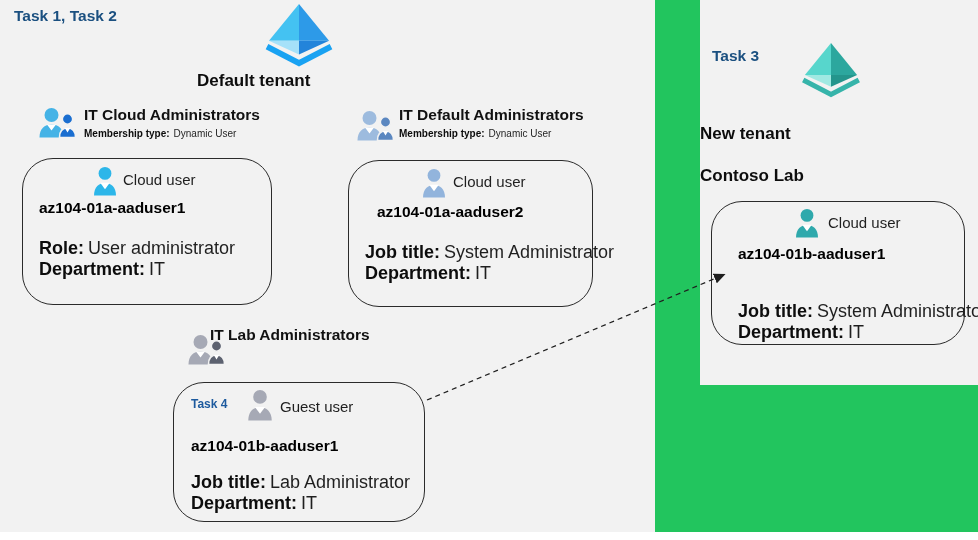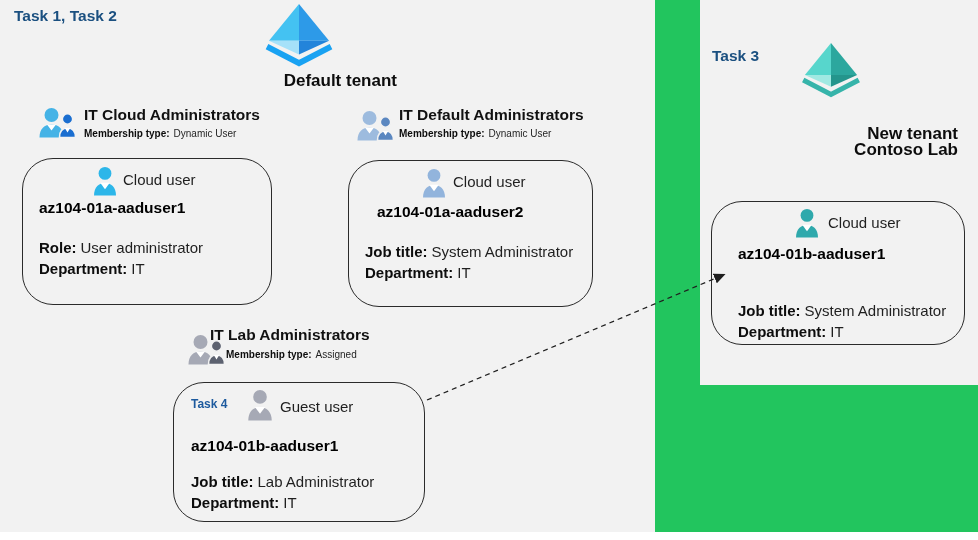--- a/index.html
+++ b/index.html
@@ -7,33 +7,33 @@
     position:relative;width:978px;height:532px;overflow:hidden;
     font-family:"Liberation Sans","DejaVu Sans",sans-serif;
     color:#1a1a1a;background:#22c55e;
   }
   .panel{position:absolute;background:#f2f2f2;}
   .panel-left{left:0;top:0;width:655px;height:540px;}
   .panel-right{left:700px;top:0;width:278px;height:385px;}
 
   .abs{position:absolute;}
   .task-label{font-size:15.5px;font-weight:bold;color:#1b5080;white-space:nowrap;}
-  .tenant-title{font-size:17px;font-weight:bold;color:#0d0d0d;text-align:right;white-space:nowrap;}
+  .tenant-title{font-size:17px;font-weight:bold;color:#0d0d0d;text-align:left;white-space:nowrap;}
 
   .group-title{font-size:15.5px;font-weight:bold;color:#111;white-space:nowrap;}
   .membership{font-size:10px;white-space:nowrap;color:#1f1f1f;}
   .membership b{color:#0d0d0d;margin-right:4px;}
 
   .card{
     position:absolute;border:1.4px solid #2b2b2b;border-radius:31px;
     background:transparent;box-sizing:border-box;text-decoration:underline;
   }
   .card .user-type{position:absolute;font-size:15px;color:#1f1f1f;white-space:nowrap;}
   .card .user-name{position:absolute;font-size:15.5px;font-weight:bold;color:#000;white-space:nowrap;}
-  .card .fields{position:absolute;font-size:15px;line-height:20.5px;color:#1f1f1f;}
+  .card .fields{position:absolute;font-size:18px;line-height:20.5px;color:#1f1f1f;}
   .card .field{white-space:nowrap;}
   .card .field b{color:#0d0d0d;margin-right:4px;}
   .card .task-tag{position:absolute;font-size:12px;font-weight:bold;color:#1d5a9e;white-space:nowrap;}
 
   .icon{display:block;}
   svg{display:block;}
   .arrow-overlay{position:absolute;left:0;top:0;pointer-events:none;}
 </style>
 </head>
 <body>
@@ -110,23 +110,20 @@
 
     <svg class="abs icon" style="left:187px;top:334px;" width="38" height="31" viewBox="0 0 38 31">
       <circle cx="13.5" cy="8" r="7" fill="#a6a9b5"></circle>
       <path d="M1.5,30.5 C1.5,21.5 6.5,17.5 13.5,17.5 C20.5,17.5 25.5,21.5 25.5,30.5 Z" fill="#a6a9b5"></path>
       <path d="M9,17.5 L13.5,23.5 L18,17.5 Z" fill="#ffffff"></path>
       <circle cx="29.5" cy="12" r="5.2" fill="#5d6270" stroke="#f2f2f2" stroke-width="1.6"></circle>
       <path d="M21.5,30.5 C21.5,24 25,21 29.5,21 C34,21 37.5,24 37.5,30.5 Z" fill="#5d6270" stroke="#f2f2f2" stroke-width="1.6"></path>
       <path d="M26.8,21 L29.5,25.5 L32.2,21 Z" fill="#ffffff"></path>
     </svg>
     <div class="abs group-title" style="left:210px;top:326px;">IT Lab Administrators</div>
-    <div class="abs membership" style="left:226px;top:349px;">
-      <b>Membership type:</b><span>Assigned</span>
-    </div>
 
     <div class="card" style="left:173px;top:382px;width:252px;height:140px;">
       <div class="task-tag" style="left:17px;top:14px;">Task 4</div>
       <svg class="abs icon" style="left:72px;top:6px;" width="28" height="32" viewBox="0 0 26 30">
         <circle cx="13" cy="7.4" r="6.4" fill="#a6a9b5"></circle>
         <path d="M2,29.5 C2,21 7,17 13,17 C19,17 24,21 24,29.5 Z" fill="#a6a9b5"></path>
         <path d="M8.2,16.8 L13,23.2 L17.8,16.8 Z" fill="#ffffff"></path>
       </svg>
       <div class="user-type" style="left:106px;top:15px;">Guest user</div>
       <div class="user-name" style="left:17px;top:54px;">az104-01b-aaduser1</div>
@@ -144,21 +141,21 @@
 
     <svg class="abs icon" style="left:99px;top:39px;" width="64" height="62" viewBox="0 0 76 66">
       <polygon points="38,1 7,39 38,39" fill="#57d6cc"></polygon>
       <polygon points="38,1 69,39 38,39" fill="#2ca79e"></polygon>
       <polygon points="7,39 38,53 38,39" fill="#a0e9e2"></polygon>
       <polygon points="69,39 38,53 38,39" fill="#24958c"></polygon>
       <polyline points="5,45 38,62 71,45" fill="none" stroke="#36b4aa" stroke-width="6"></polyline>
     </svg>
 
     <div class="abs tenant-title" style="left:0px;top:124px;width:258px;">New tenant</div>
-    <div class="abs tenant-title" style="left:0px;top:140px;width:258px;">Contoso Lab</div>
+    <div class="abs tenant-title" style="left:0px;top:166px;width:258px;">Contoso Lab</div>
 
     <div class="card" style="left:11px;top:201px;width:254px;height:144px;">
       <svg class="abs icon" style="left:82px;top:6px;" width="26" height="30" viewBox="0 0 26 30">
         <circle cx="13" cy="7.4" r="6.4" fill="#2fa9ac"></circle>
         <path d="M2,29.5 C2,21 7,17 13,17 C19,17 24,21 24,29.5 Z" fill="#2fa9ac"></path>
         <path d="M8.2,16.8 L13,23.2 L17.8,16.8 Z" fill="#ffffff"></path>
       </svg>
       <div class="user-type" style="left:116px;top:12px;">Cloud user</div>
       <div class="user-name" style="left:26px;top:43px;">az104-01b-aaduser1</div>
       <div class="fields" style="left:26px;top:99px;">

